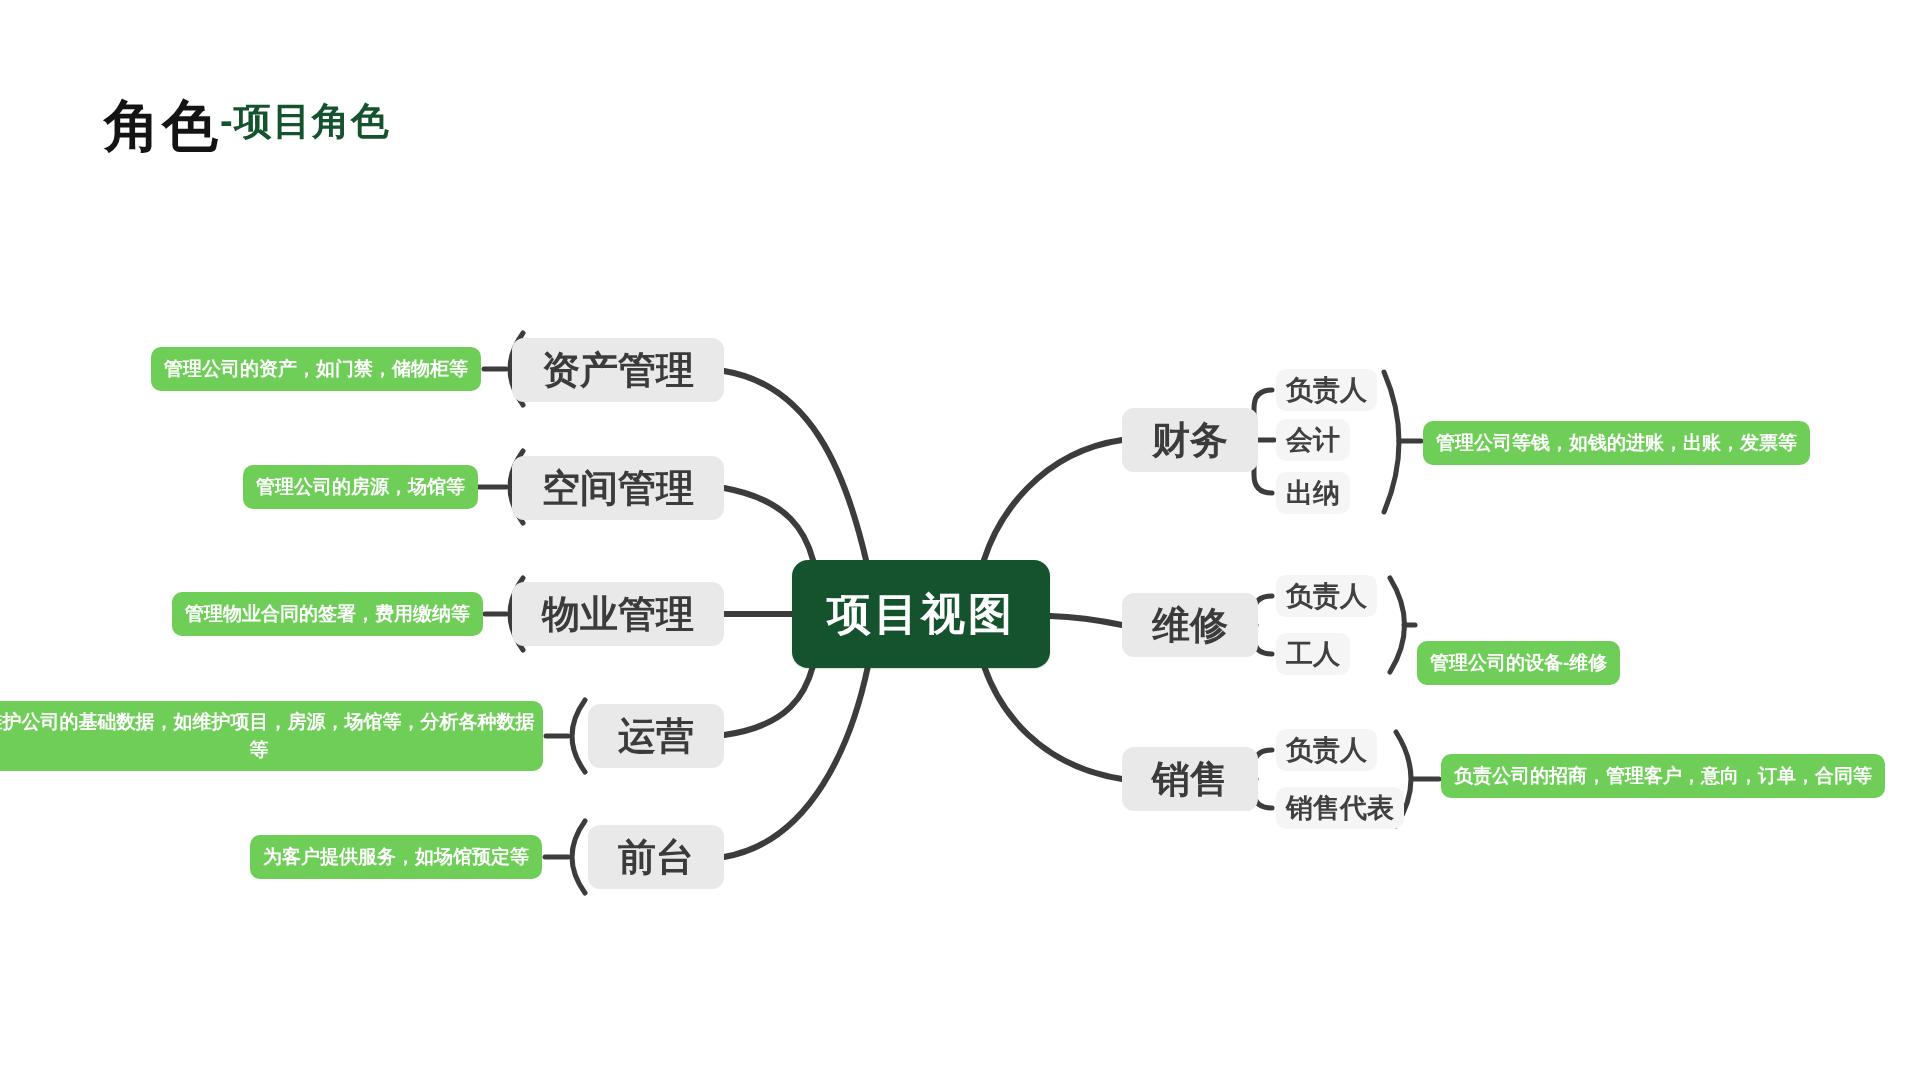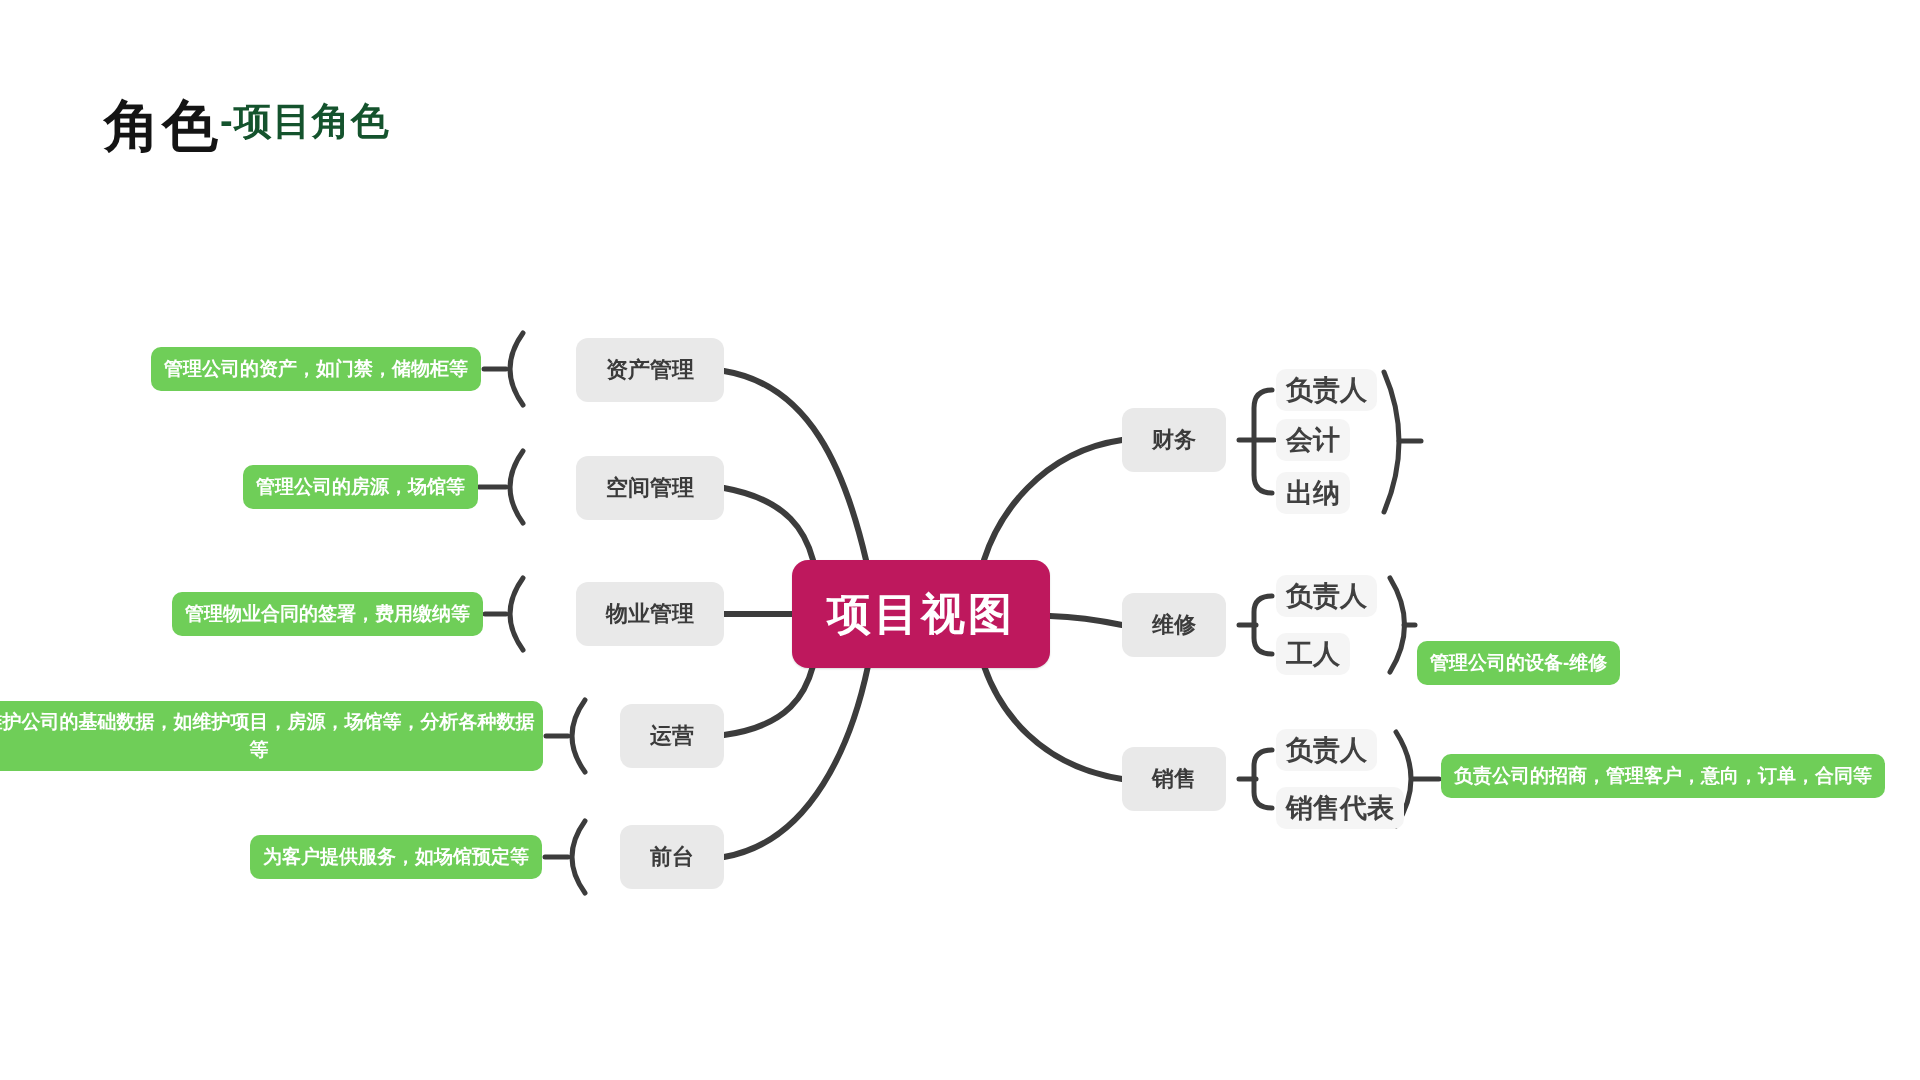--- a/index.html
+++ b/index.html
@@ -15,28 +15,28 @@
   
   .lines{position:absolute;inset:0;z-index:1;}
   .lines path{fill:none;stroke:#3C3C3C;stroke-linecap:round;stroke-linejoin:round;}
   .lines path.main{stroke-width:6px;}
   .lines path.bracket{stroke-width:5px;}
 
   
   .node{position:absolute;z-index:2;box-sizing:border-box;display:flex;
         align-items:center;justify-content:center;white-space:nowrap;}
   .topic{background:#E9E9E9;border-radius:12px;color:#3B3B3B;font-weight:700;
-         font-size:22px;height:64px;padding:0 30px;}
+         font-size:38px;height:64px;padding:0 30px;}
   .subtopic{background:#F5F5F5;border-radius:10px;color:#404040;font-weight:600;
             font-size:27px;height:42px;padding:0 10px;}
   .note{background:#6FCE58;border-radius:10px;color:#ffffff;font-weight:700;
         font-size:19px;height:44px;padding:0 13px;text-align:right;}
   .note.wrap{white-space:normal;width:568px;height:70px;text-align:center;
              line-height:1.45;padding:0 2px;}
-  .center-topic{background:#be185d;border-radius:16px;color:#ffffff;font-weight:800;
+  .center-topic{background:#14532d;border-radius:16px;color:#ffffff;font-weight:800;
                 font-size:44px;left:792px;top:560px;width:258px;height:108px;
                 letter-spacing:3px;box-shadow:0 1px 2px rgba(0,0,0,0.15);}
 
   
   .l-topic{right:1196px;}
   .pos-l1{top:338px;} .pos-l2{top:456px;} .pos-l3{top:582px;}
   .pos-l4{top:704px;} .pos-l5{top:825px;}
 
   
   .pos-g1{right:1439px;top:347px;}
@@ -141,16 +141,17 @@
   <div class="node topic pos-r3">销售</div>
 
   <div class="node subtopic pos-r1c1">负责人</div>
   <div class="node subtopic pos-r1c2">会计</div>
   <div class="node subtopic pos-r1c3">出纳</div>
   <div class="node subtopic pos-r2c1">负责人</div>
   <div class="node subtopic pos-r2c2">工人</div>
   <div class="node subtopic pos-r3c1">负责人</div>
   <div class="node subtopic pos-r3c2">销售代表</div>
 
+  <div class="node note pos-rg1">管理公司等钱，如钱的进账，出账，发票等</div>
   <div class="node note pos-rg2">管理公司的设备-维修</div>
   <div class="node note pos-rg3">负责公司的招商，管理客户，意向，订单，合同等</div>
 
 </div>
 
 </body></html>

